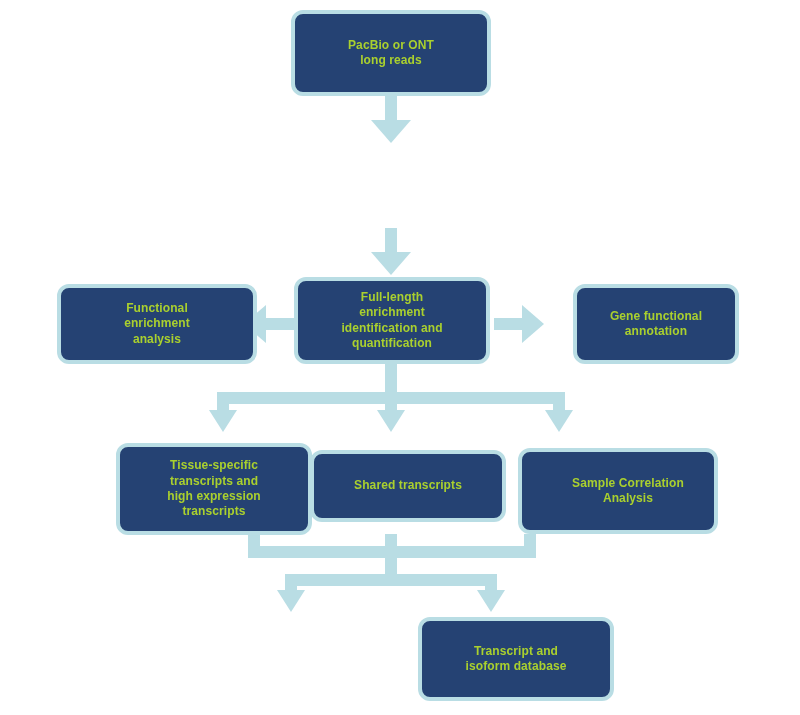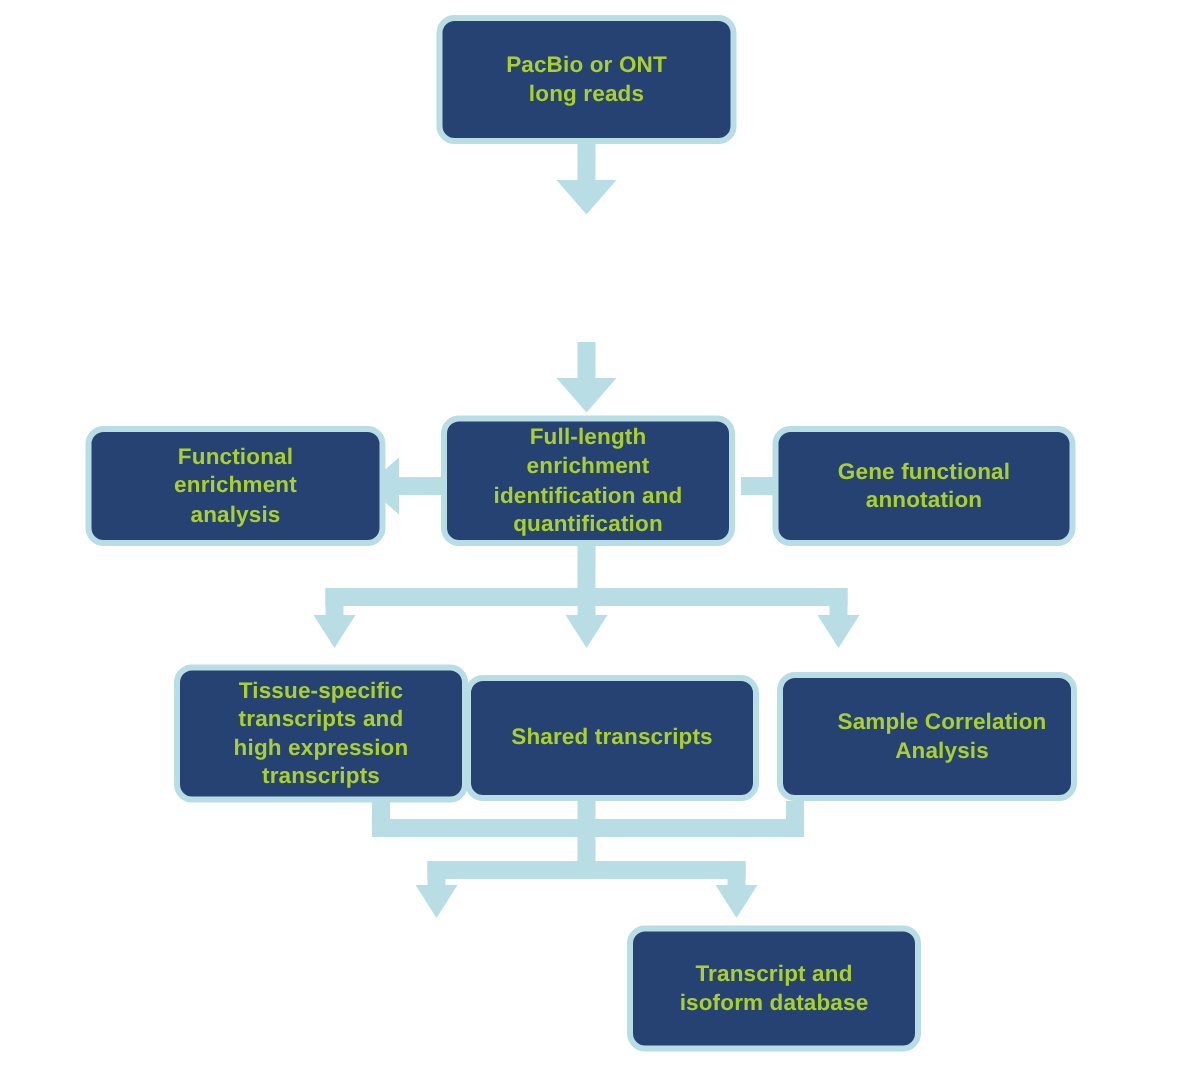--- a/index.html
+++ b/index.html
@@ -32,21 +32,21 @@
     border-radius: 12px;
     display: flex;
     align-items: center;
     justify-content: center;
     text-align: center;
     z-index: 2;
   }
   .node .label {
     color: #aad02e;
     font-weight: bold;
-    font-size: 15px;
+    font-size: 12px;
     line-height: 1.28;
     letter-spacing: 0.1px;
     padding: 0 8px;
     white-space: pre-line;
   }
 </style>
 </head>
 <body>
 
 <div id="canvas">
@@ -122,33 +122,33 @@
 analysis</span>
   </div>
 
   <div class="node" style="left:294px; top:277px; width:196px; height:87px;">
     <span class="label">Full-length
 enrichment
 identification and
 quantification</span>
   </div>
 
-  <div class="node" style="left:515px; top:284px; width:202px; height:80px;">
+  <div class="node" style="left:573px; top:284px; width:166px; height:80px;">
     <span class="label">Gene functional
 annotation</span>
   </div>
 
   <div class="node" style="left:116px; top:443px; width:196px; height:92px;">
     <span class="label">Tissue-specific
 transcripts and
 high expression
 transcripts</span>
   </div>
 
-  <div class="node" style="left:310px; top:450px; width:196px; height:84px;">
+  <div class="node" style="left:310px; top:450px; width:196px; height:72px;">
     <span class="label">Shared transcripts</span>
   </div>
 
   <div class="node" style="left:518px; top:448px; width:200px; height:86px;padding-left:20px;">
     <span class="label">Sample Correlation
 Analysis</span>
   </div>
 
 
   <div class="node" style="left:418px; top:617px; width:196px; height:84px;">

